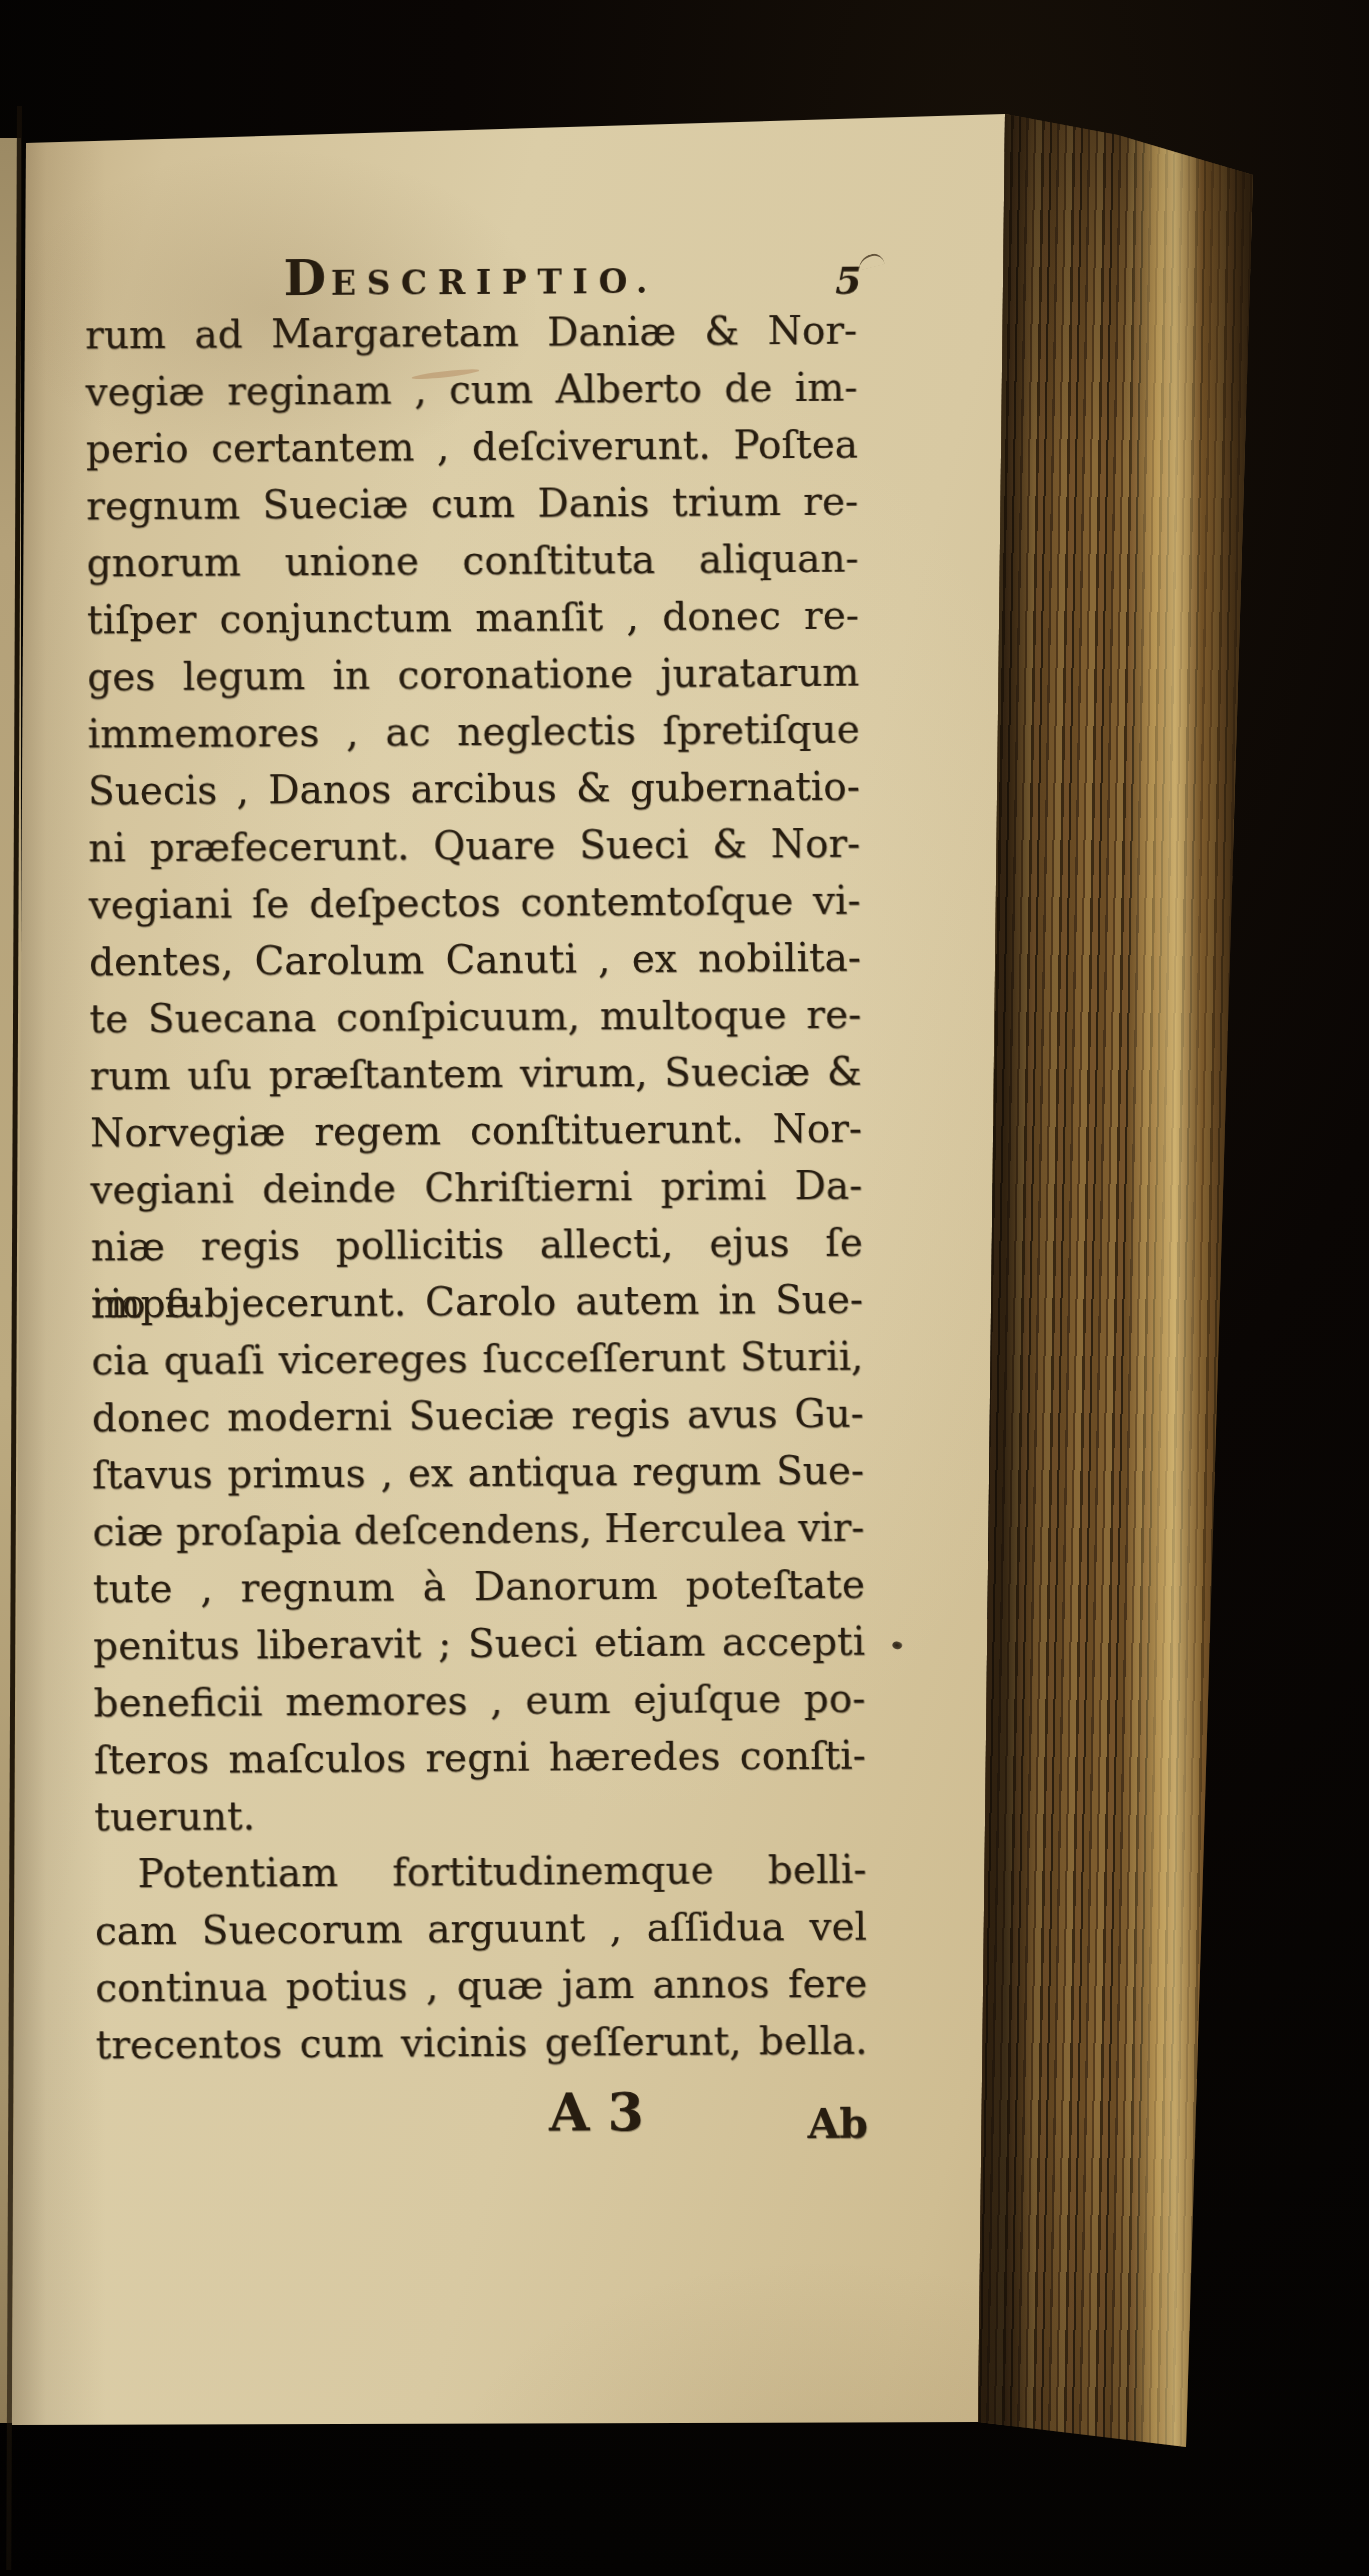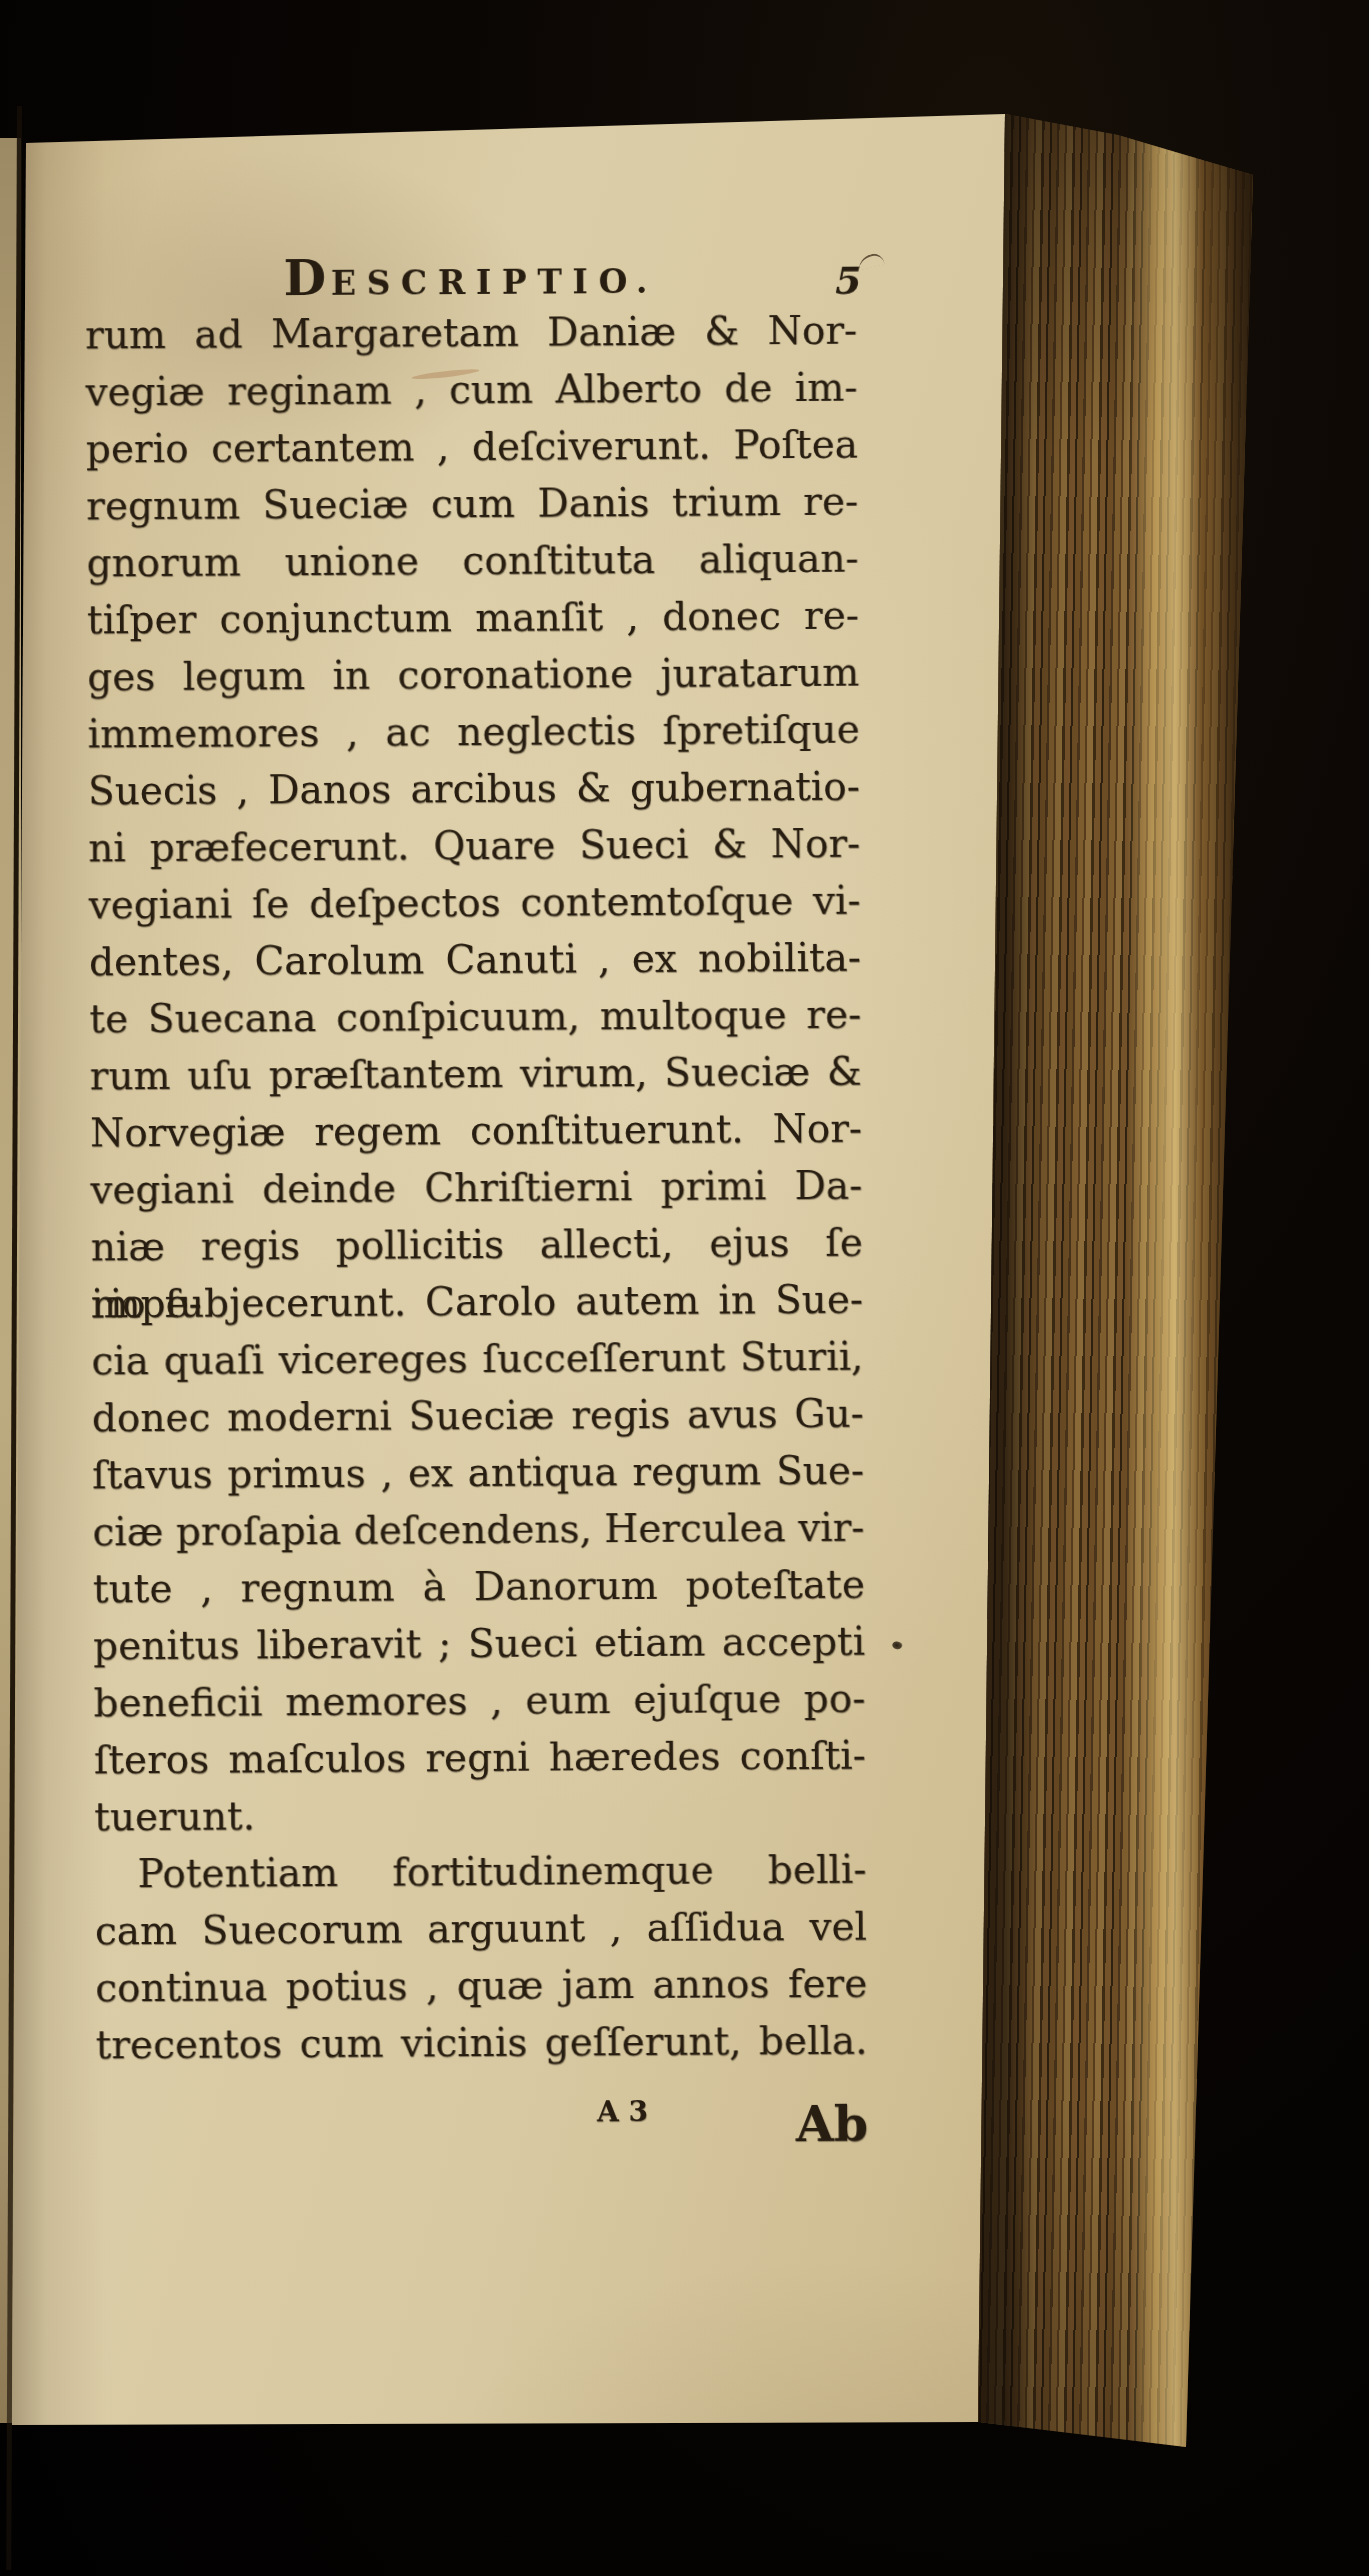--- a/index.html
+++ b/index.html
@@ -59,23 +59,23 @@
   .textblock{position:absolute;left:85px;top:304px;width:772px;
     font-size:39px;filter:blur(0.3px);
     text-shadow:0.5px 0.5px 0.8px rgba(40,28,14,.45);}
   .tline{height:57px;line-height:57px;text-align:justify;text-align-last:justify;
     overflow:visible;white-space:normal;}
   .tline.short{text-align:left;text-align-last:left;}
   .tline.indent{text-indent:43px;}
 
   .sig-row{position:absolute;left:85px;top:2082px;width:772px;height:61px;
     filter:blur(0.2px);text-shadow:0.5px 0.5px 0.8px rgba(40,28,14,.45);}
-  .sig-mark{position:absolute;left:453px;width:99px;text-align:right;
-    font-size:28px;font-weight:600;line-height:61px;}
-  .catchword{position:absolute;right:0;font-size:49px;font-weight:700;
+  .sig-mark{position:absolute;left:453px;width:99px;text-align:left;
+    font-size:52px;font-weight:600;line-height:61px;}
+  .catchword{position:absolute;right:0;font-size:41px;font-weight:700;
     line-height:61px;top:13.7px;}
 
   
   .ink-speck{position:absolute;left:884px;top:1644px;width:10px;height:8.4px;
     background:radial-gradient(ellipse at 45% 50%, #2a2013 0%, rgba(42,32,19,.8) 55%, rgba(42,32,19,0) 100%);
     border-radius:50% 40% 55% 45%;transform:rotate(18deg);}
   .flourish-mark{position:absolute;left:858px;top:257px;width:26px;height:10.6px;
     border-top:2.3px solid rgba(60,44,24,.75);border-radius:60% 40% 0 0/100% 100% 0 0;
     transform:rotate(-14deg);}
   .stain-top{position:absolute;left:411px;top:371px;width:68px;height:6px;

